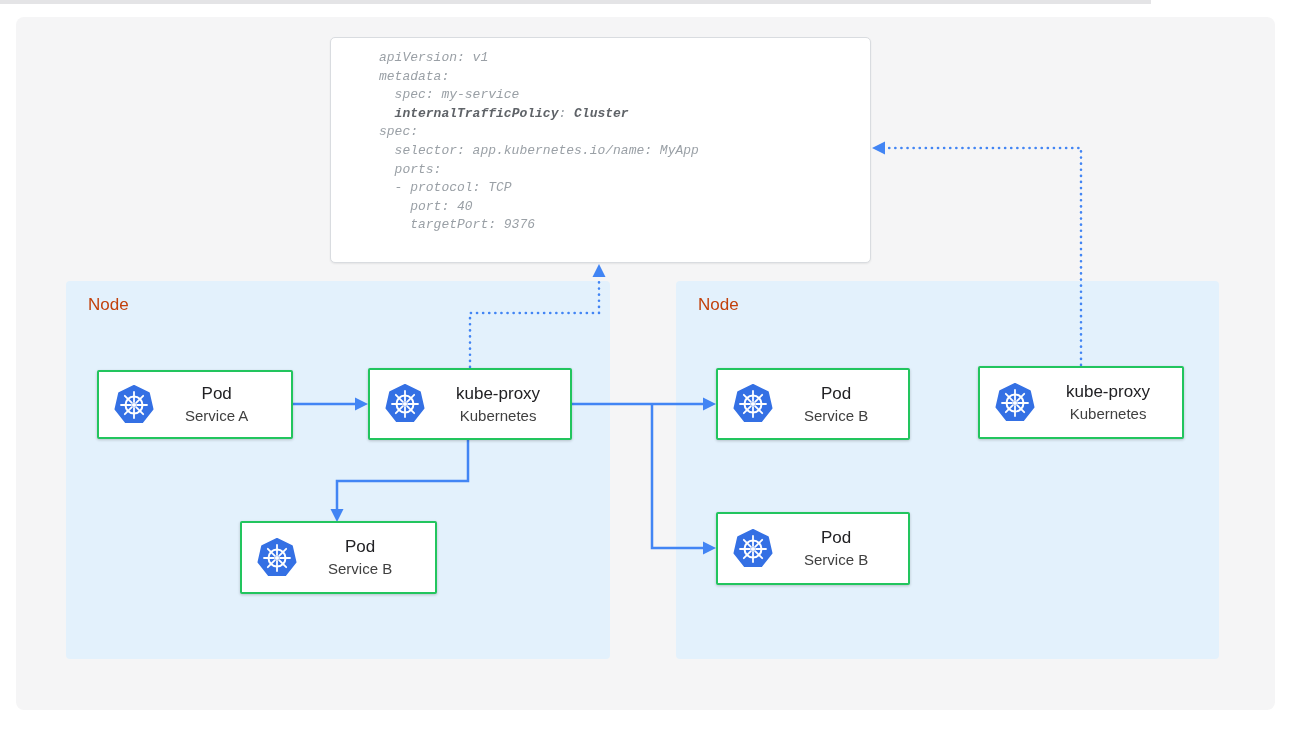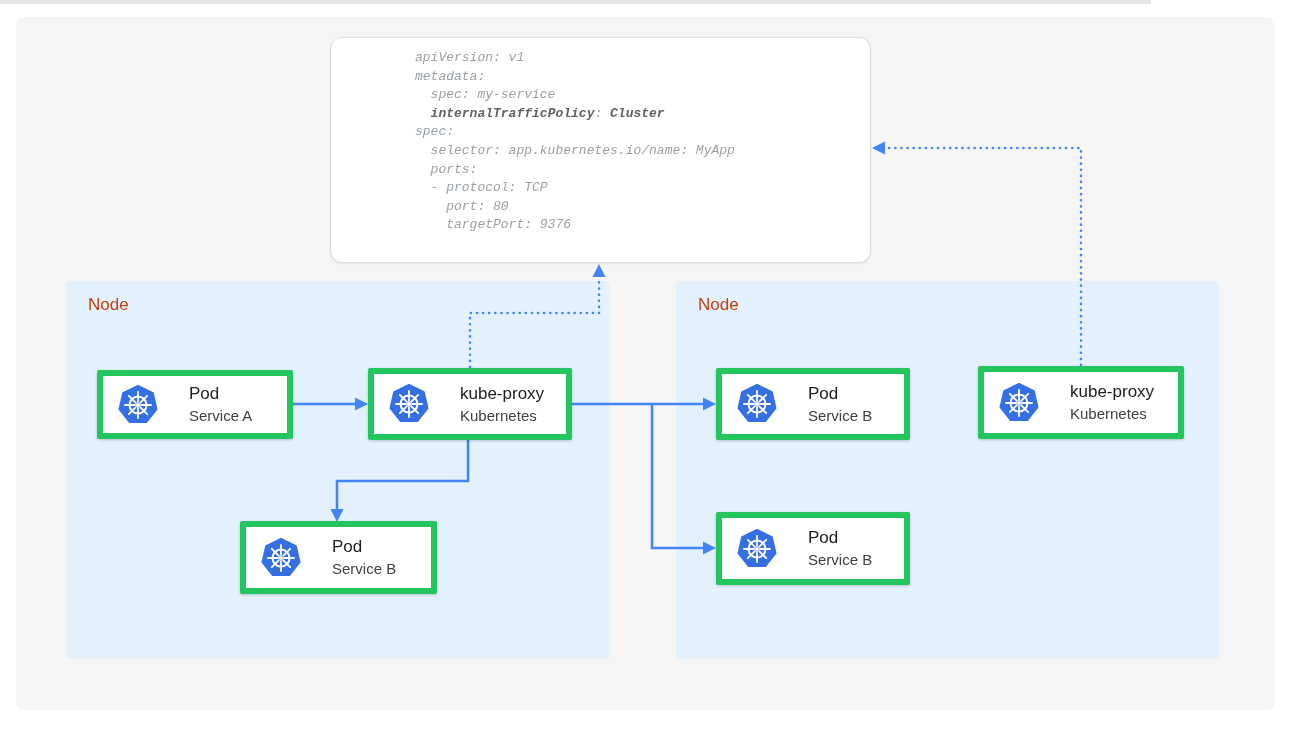--- a/index.html
+++ b/index.html
@@ -13,45 +13,45 @@
     position:absolute; left:0; top:0; width:1151px; height:4px;
     background:#e4e4e6;
   }
   .panel {
     position:absolute; left:16px; top:17px; width:1259px; height:693px;
     background:#f5f5f6; border-radius:8px;
   }
   
   .yaml-card {
     position:absolute; left:330px; top:37px; width:541px; height:226px;
-    background:#ffffff; border:1px solid #d9dce0; border-radius:12px;
+    background:#ffffff; border:1px solid #d9dce0; border-radius:5px;
     box-shadow:0 1px 2px rgba(0,0,0,.07);
-    padding:11px 18px 10px 84px;
+    padding:11px 18px 10px 48px;
   }
   .code { font-family:"Liberation Mono", monospace; font-style:italic;
           font-size:13px; line-height:18.6px; color:#9aa0a6; }
   .cl { white-space:pre; }
   .cl .b { font-weight:bold; color:#5f6368; }
   
   .node {
     position:absolute; top:281px; height:378px;
     background:#e3f1fc; border-radius:4px;
   }
   .node-left  { left:66px;  width:544px; }
   .node-right { left:676px; width:543px; }
   .node-label {
     position:absolute; left:22px; top:14px;
     font-size:17px; color:#c2410c;
   }
   
   .card {
     position:absolute; background:#ffffff;
-    border:6px solid #22c55e; border-radius:2px;
+    border:2px solid #22c55e; border-radius:2px;
     box-shadow:0 1px 3px rgba(0,0,0,.2);
-    display:flex; align-items:center;
+    display:flex; align-items:center;text-align:center;
   }
   .card .icon { margin-left:15px; width:40px; height:40px; flex:0 0 40px; }
   .card .txt  { margin-left:31px; }
   .card .title { font-size:17px; color:#212124; line-height:22px; }
   .card .sub   { font-size:15px; color:#404040; line-height:21px; }
   .c-lpa { left:97px;  top:370px; width:196px; height:69px; }
   .c-lkp { left:368px; top:368px; width:204px; height:72px; }
   .c-lpb { left:240px; top:521px; width:197px; height:73px; }
   .c-rpt { left:716px; top:368px; width:194px; height:72px; }
   .c-rpb { left:716px; top:512px; width:194px; height:73px; }
@@ -69,21 +69,21 @@
   <div class="yaml-card">
     <div class="code">
       <div class="cl"><span>apiVersion: v1</span></div>
       <div class="cl"><span>metadata:</span></div>
       <div class="cl"><span>  spec: my-service</span></div>
       <div class="cl"><span>  </span><span class="b">internalTrafficPolicy</span><span>: </span><span class="b">Cluster</span></div>
       <div class="cl"><span>spec:</span></div>
       <div class="cl"><span>  selector: app.kubernetes.io/name: MyApp</span></div>
       <div class="cl"><span>  ports:</span></div>
       <div class="cl"><span>  - protocol: TCP</span></div>
-      <div class="cl"><span>    port: 80</span></div>
+      <div class="cl"><span>    port: 40</span></div>
       <div class="cl"><span>    targetPort: 9376</span></div>
     </div>
   </div>
 
   <div class="node node-left">
     <div class="node-label">Node</div>
   </div>
   <div class="node node-right">
     <div class="node-label">Node</div>
   </div>

